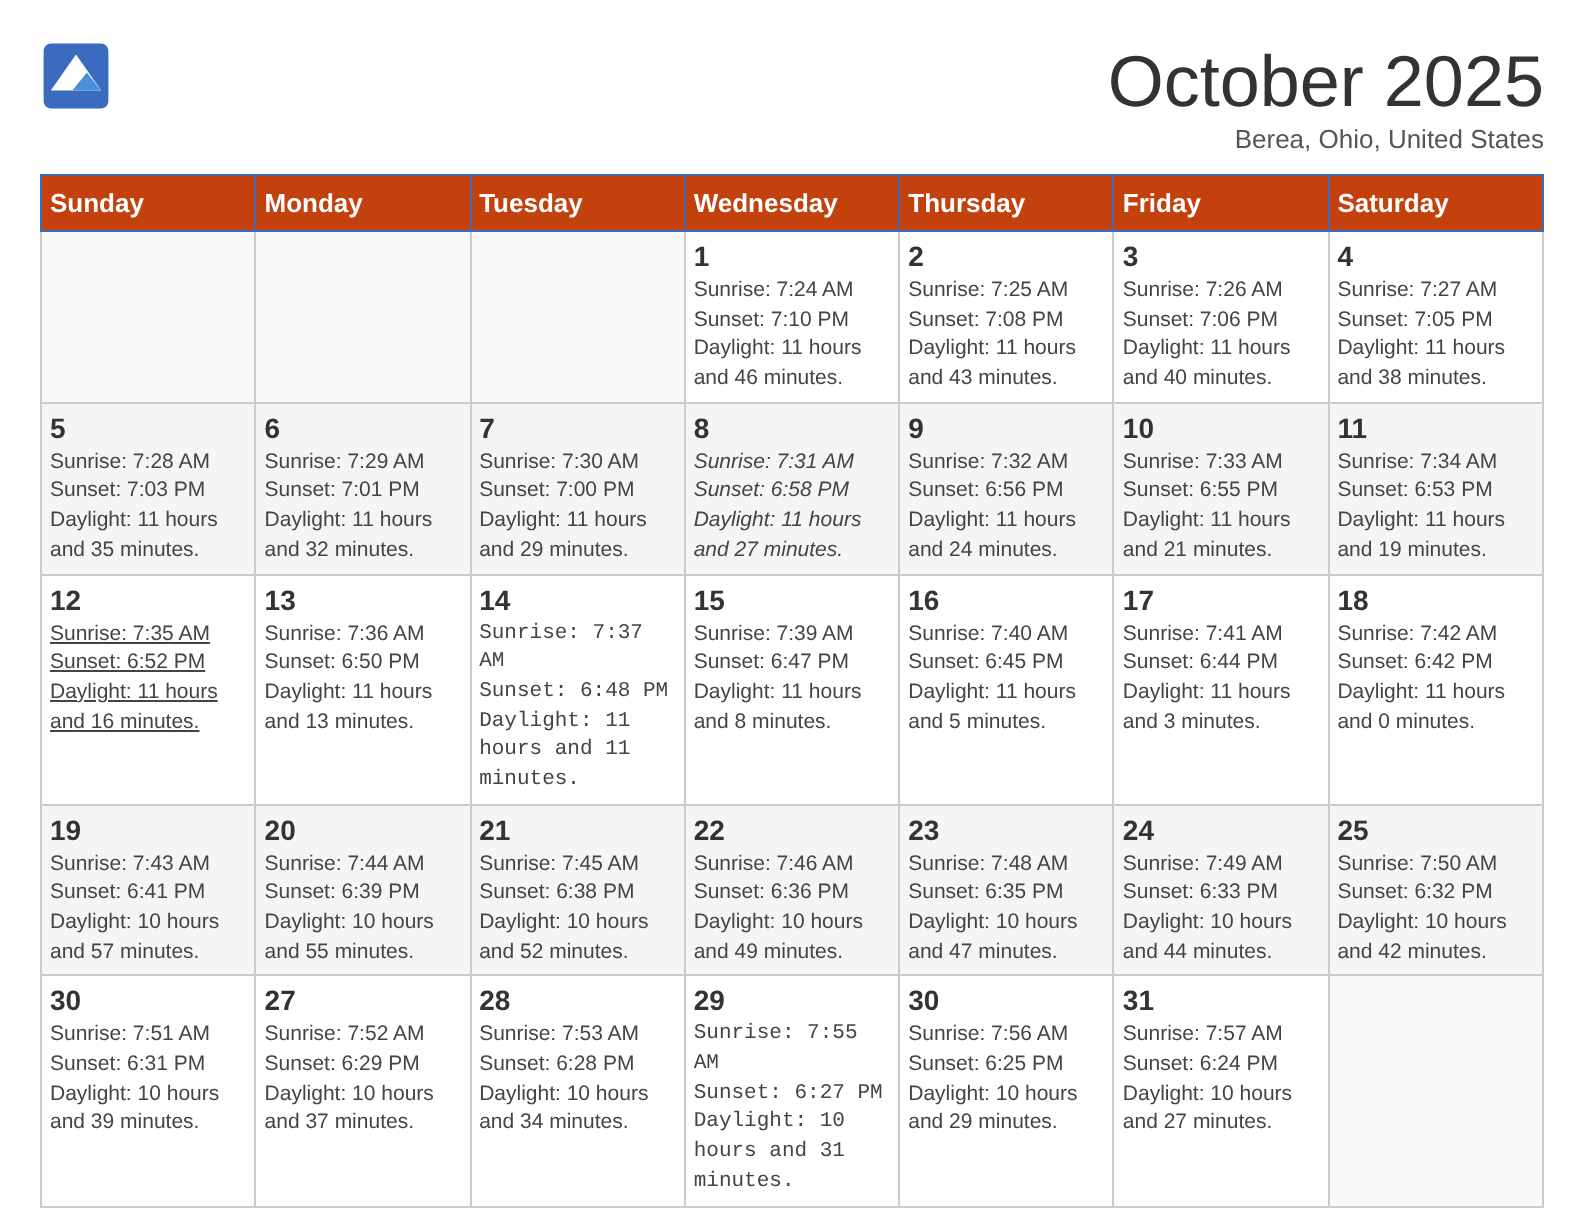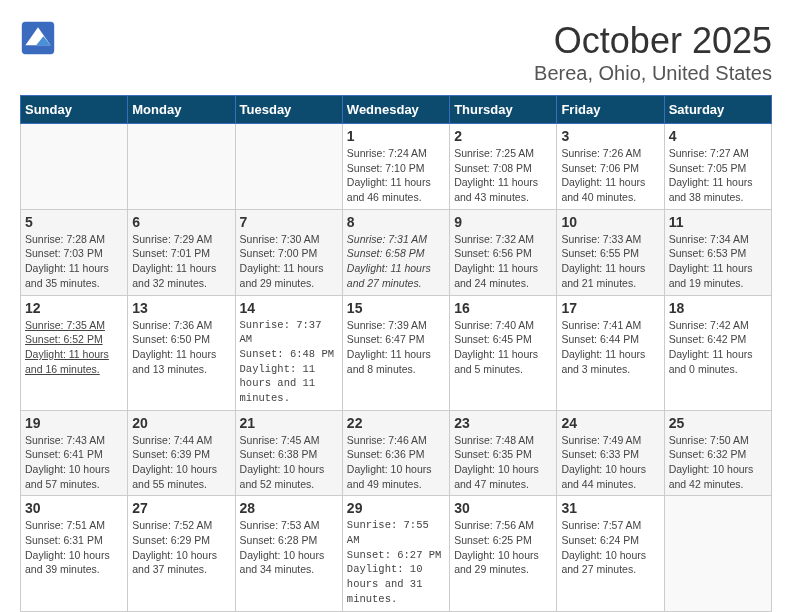--- a/index.html
+++ b/index.html
@@ -34,30 +34,30 @@
     }
     .title-block {
       text-align: right;
     }
     .month-title {
       font-size: 36px;
       font-weight: normal;
       color: #333;
     }
     .subtitle {
-      font-size: 20px;
+      font-size: 13px;
       color: #555;
     }
     table {
       width: 100%;
       border-collapse: collapse;
       font-size: 11px;
     }
     thead th {
-      background: #0c4a6e;
+      background: #c2410c;
       color: #fff;
       padding: 6px 4px;
       text-align: left;
       font-size: 13px;
       font-weight: bold;
       border: 1px solid #3a6bbf;
     }
     tbody td {
       vertical-align: top;
       border: 1px solid #ccc;

